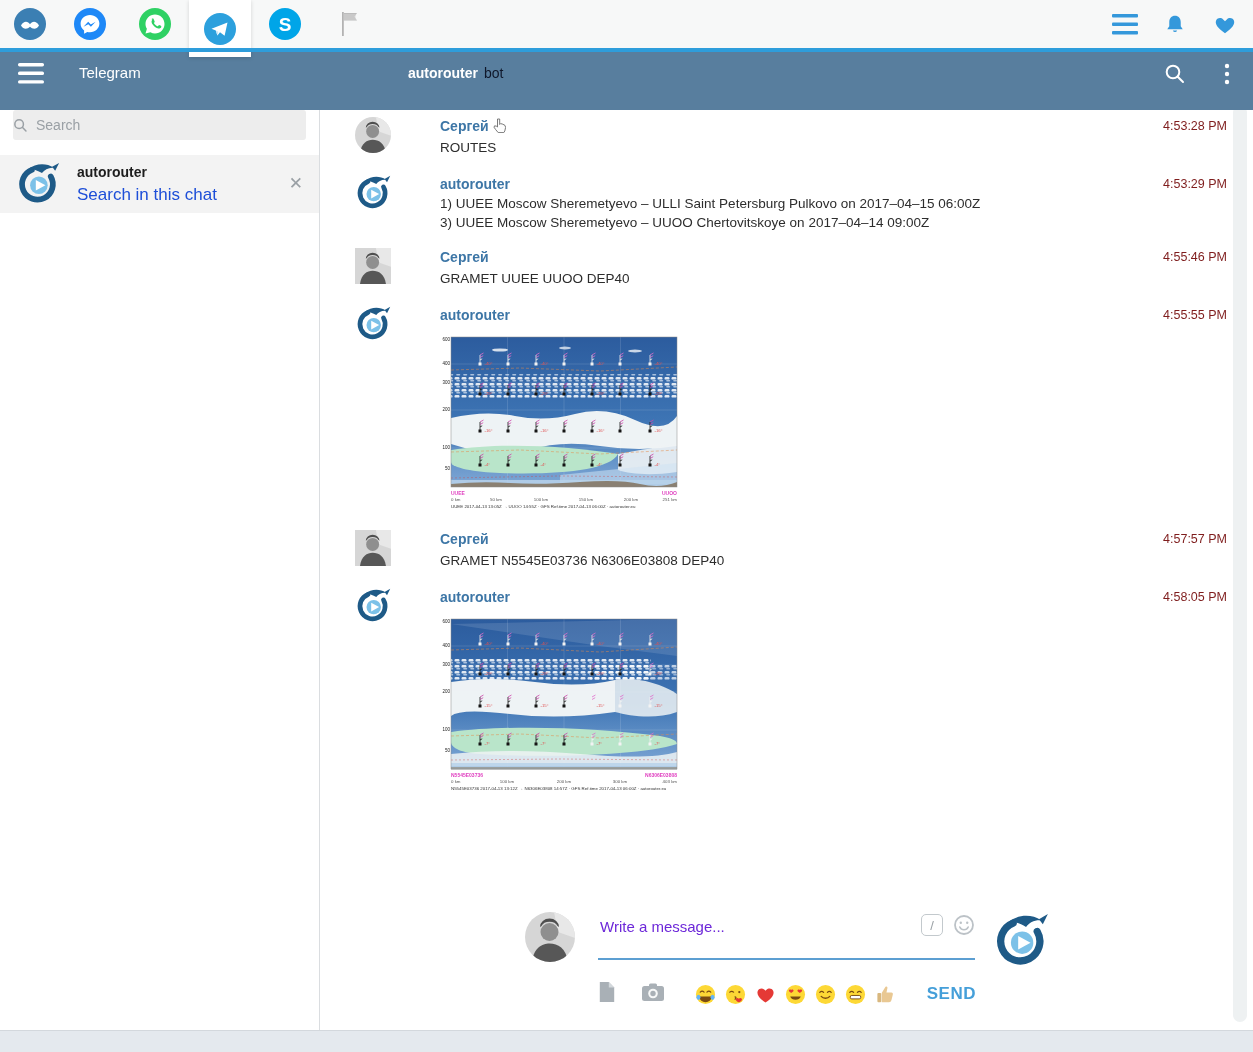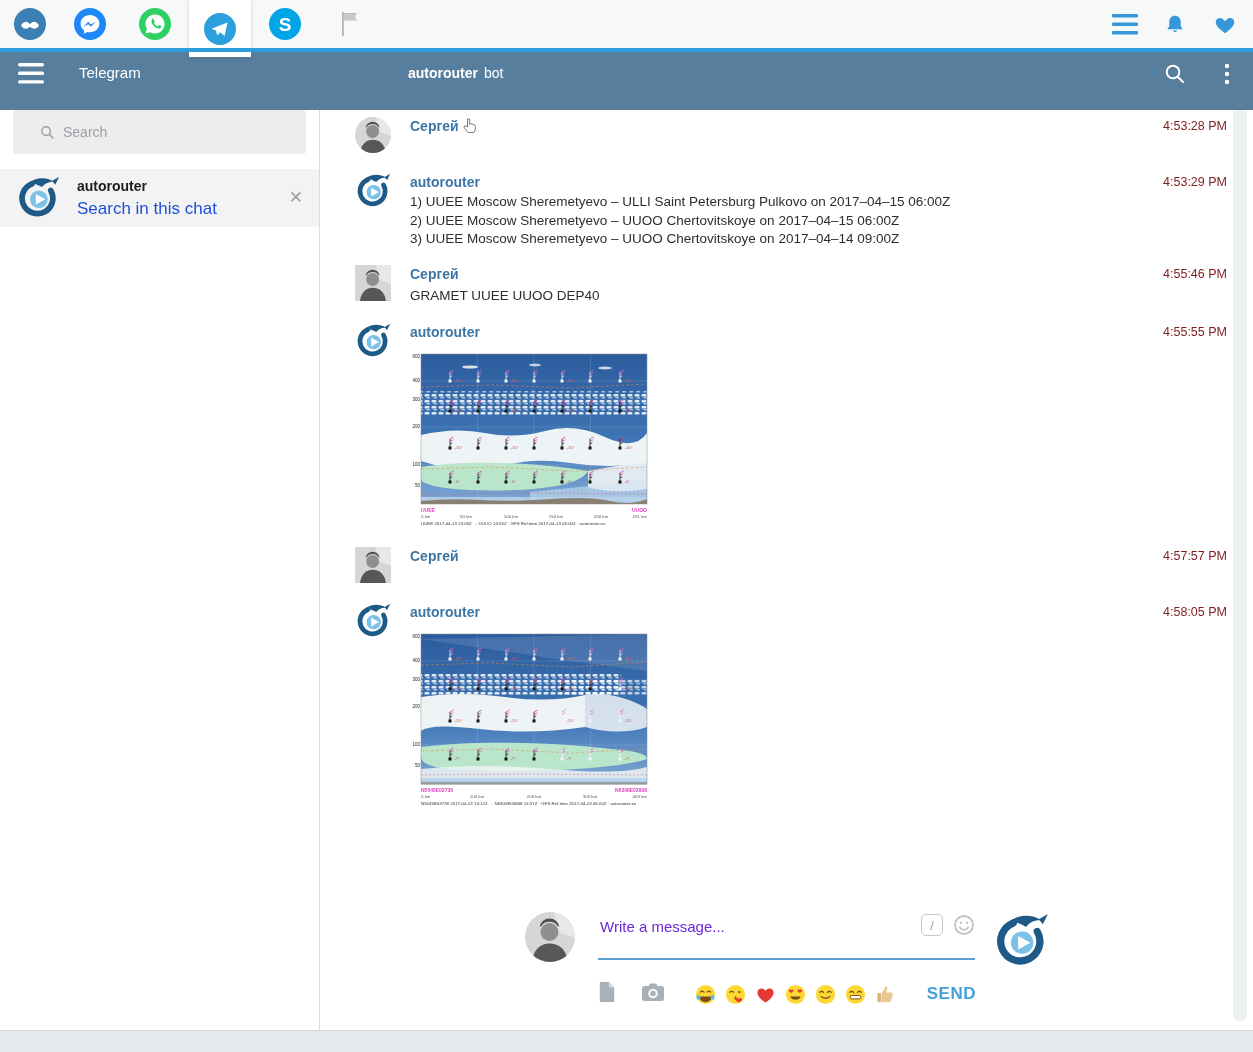--- a/index.html
+++ b/index.html
@@ -17,40 +17,40 @@
   .svc-icon { width:32px; height:32px; display:block; }
   .topbar-right { position:absolute; top:0; right:0; height:48px; display:flex; align-items:center; gap:22px; padding-right:14px; z-index:6; }
   .topbar-btn { width:28px; height:28px; display:flex; align-items:center; justify-content:center; cursor:pointer; }
 
   
   .tg-header { position:absolute; top:52px; left:0; right:0; height:58px; background:#587e9e; color:#fff; z-index:4; }
   .tg-burger { position:absolute; left:18px; top:11px; width:26px; height:21px; cursor:pointer; }
   .tg-app-title { position:absolute; left:79px; top:12px; font-size:15px; color:#fff; }
   .tg-chat-title { position:absolute; left:408px; top:13px; font-size:14px; }
   .tg-chat-title b { font-weight:bold; }
-  .tg-chat-title .bot { color:#ffffff; margin-left:6px; font-weight:normal; }
+  .tg-chat-title .bot { color:#0f172a; margin-left:6px; font-weight:normal; }
   .tg-hd-icons { position:absolute; right:14px; top:0; height:43px; display:flex; align-items:center; gap:28px; }
   .tg-hd-btn { width:24px; height:24px; display:flex; align-items:center; justify-content:center; cursor:pointer; }
 
   
   .sidebar { position:absolute; top:95px; left:0; width:320px; bottom:22px; background:#fff; border-right:1px solid #dadde0; z-index:2; }
-  .search-box { margin:15px 13px 0 13px; height:44px; background:#ededed; border-radius:3px; display:flex; align-items:center; padding:0 27px; }
+  .search-box { margin:15px 13px 0 13px; height:30px; background:#ededed; border-radius:3px; display:flex; align-items:center; padding:0 0; }
   .search-box .ph { color:#9aa0a5; font-size:14px; margin-left:8px; }
   .chat-item { margin-top:15px; height:58px; background:#f3f3f3; display:flex; align-items:center; padding:0 16px; position:relative; cursor:pointer; }
   .chat-item .avatar44 { width:44px; height:44px; flex:0 0 44px; }
   .chat-item .meta { margin-left:17px; }
   .chat-item .name { font-size:14px; font-weight:bold; color:#1d1d1d; }
   .chat-item .sub { font-size:17px; color:#1d4ed8; margin-top:5px; }
   .chat-item .close { position:absolute; right:16px; top:18px; font-size:17px; color:#9aa0a5; cursor:pointer; }
 
   
   .chat { position:absolute; top:95px; left:321px; right:0; bottom:22px; background:#fff; }
   .scroll-track { position:absolute; right:6px; top:10px; bottom:8px; width:14px; background:#eef1f2; border-radius:7px; }
   .messages { position:relative; padding-top:22px; }
-  .msg { position:relative; padding-left:89px; min-height:40px; }
+  .msg { position:relative; padding-left:119px; min-height:40px; }
   .msg + .msg { margin-top:16px; }
   .msg.m5 { margin-top:18px; }
   .msg .avatar36 { position:absolute; left:34px; top:0; width:36px; height:36px; }
   .msg .head { position:relative; height:20px; }
   .msg .author { font-size:14px; font-weight:bold; color:#3d76a6; cursor:pointer; }
   .msg .time { position:absolute; right:26px; top:2px; font-size:12.5px; color:#7f1d1d; font-weight:normal; }
   .msg .text { font-size:13.5px; color:#2d2d2d; line-height:22px; }
   .msg .line { font-size:13.5px; color:#2d2d2d; line-height:18.5px; }
   .msg .cursor-hand { display:inline-block; vertical-align:-2px; margin-left:4px; }
   .gramet { display:block; margin-top:8px; cursor:pointer; }
@@ -238,32 +238,32 @@
     <div class="msg">
       <svg class="avatar36" viewBox="0 0 100 100" style="border-radius:50%">
           <use href="#manPhoto"></use>
         </svg>
       <div class="head">
         <span class="author">Сергей</span><span class="cursor-hand"><svg width="13" height="15" viewBox="0 0 13 15">
               <path d="M4.5,1 h2.2 v5.5 l0.9,-0.9 2.2,0.6 2.2,1.2 0.6,2 -0.8,3.6 -1,1.6 H5.2 L2.6,11.5 1,9.2 1.6,7.8 3.4,8.2 4.5,9 Z" fill="#fdfdfd" stroke="#6b6b6b" stroke-width="0.9"></path>
             </svg></span>
         <span class="time">4:53:28 PM</span>
       </div>
+      <div class="text">ROUTES</div>
     </div>
 
     <div class="msg">
       <svg class="avatar36" viewBox="0 0 100 100">
           <use href="#arLogo"></use>
         </svg>
       <div class="head">
         <span class="author">autorouter</span>
         <span class="time">4:53:29 PM</span>
       </div>
       <div class="line">1) UUEE Moscow Sheremetyevo – ULLI Saint Petersburg Pulkovo on 2017–04–15 06:00Z</div>
-      <div class="line">2) UUEE Moscow Sheremetyevo – UUOO Chertovitskoye on 2017–04–15 06:00Z</div>
       <div class="line">3) UUEE Moscow Sheremetyevo – UUOO Chertovitskoye on 2017–04–14 09:00Z</div>
     </div>
 
     <div class="msg">
       <svg class="avatar36" viewBox="0 0 100 100">
           <use href="#manPhoto"></use>
         </svg>
       <div class="head">
         <span class="author">Сергей</span>
         <span class="time">4:55:46 PM</span>
@@ -377,20 +377,21 @@
     </div>
 
     <div class="msg m5">
       <svg class="avatar36" viewBox="0 0 100 100">
           <use href="#manPhoto"></use>
         </svg>
       <div class="head">
         <span class="author">Сергей</span>
         <span class="time">4:57:57 PM</span>
       </div>
+      <div class="text">GRAMET N5545E03736 N6306E03808 DEP40</div>
     </div>
 
     <div class="msg">
       <svg class="avatar36" viewBox="0 0 100 100">
           <use href="#arLogo"></use>
         </svg>
       <div class="head">
         <span class="author">autorouter</span>
         <span class="time">4:58:05 PM</span>
       </div>

